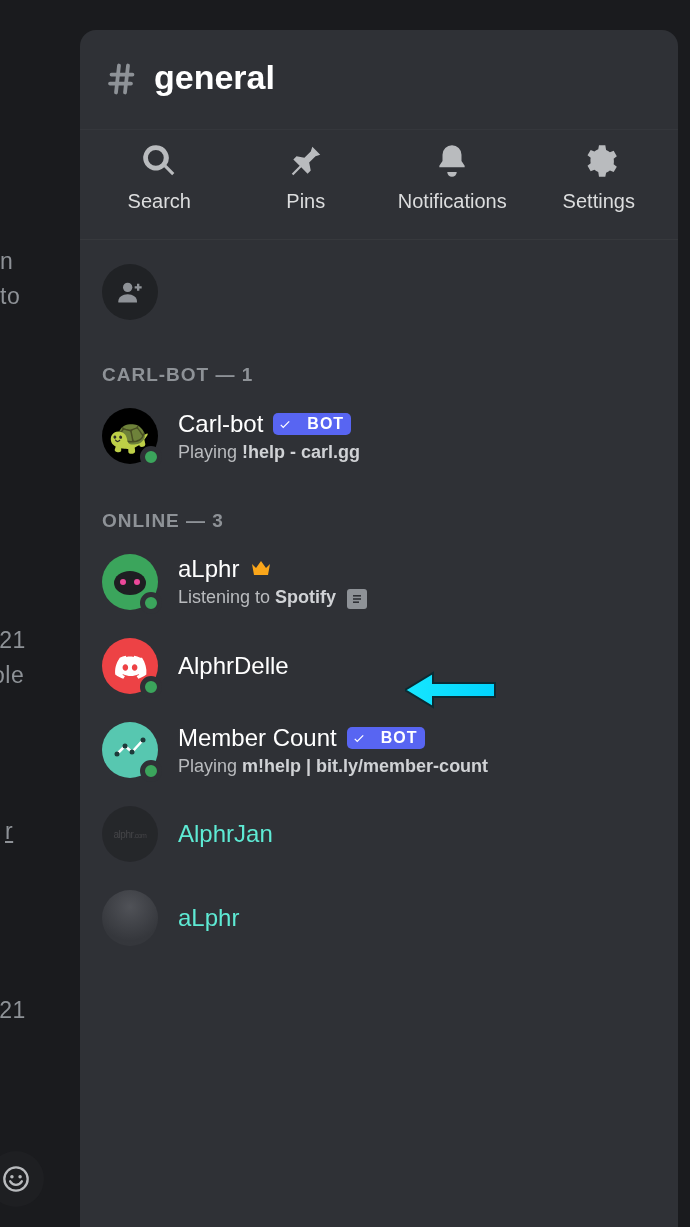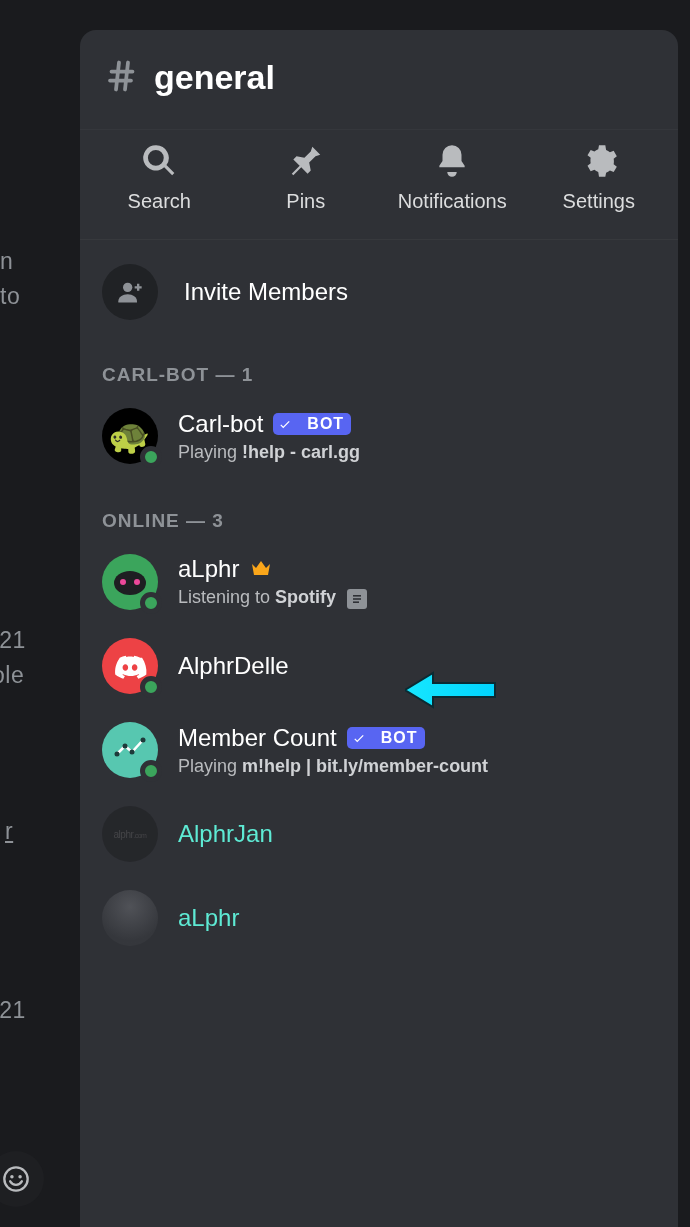--- a/index.html
+++ b/index.html
@@ -34,21 +34,21 @@
     right: 12px;
     bottom: 0;
     background: #2f3136;
     border-radius: 16px 16px 0 0;
     overflow: hidden;
   }
 
   
   .channel-header {
     display: flex;
-    align-items: flex-start;
+    align-items: flex-end;
     gap: 14px;
     padding: 28px 24px 32px 24px;
   }
   .hash-icon { color: #8e9297; }
   .channel-name {
     font-size: 34px;
     font-weight: 700;
     color: #ffffff;
   }
 
@@ -230,21 +230,20 @@
   </div>
 
   <div class="invite-row">
     <div class="round-dark">
       <svg width="28" height="28" viewBox="0 0 24 24" fill="#8e9297">
         <circle cx="10" cy="8" r="4"></circle>
           <path d="M2 20c0-3.3 3.6-6 8-6s8 2.7 8 6v1H2v-1z"></path>
           <path d="M18 5h2v2h2v2h-2v2h-2V9h-2V7h2V5z"></path>
       </svg>
     </div>
-    <span class="invite-label">Invite Members</span>
   </div>
 
   <div class="section-heading">CARL-BOT — 1</div>
 
   <div class="member">
     <div class="avatar-wrap">
       <div class="avatar" style="background:#000;">
         <span style="font-size:34px;">🐢</span>
       </div>
       <div class="status-dot"></div>

